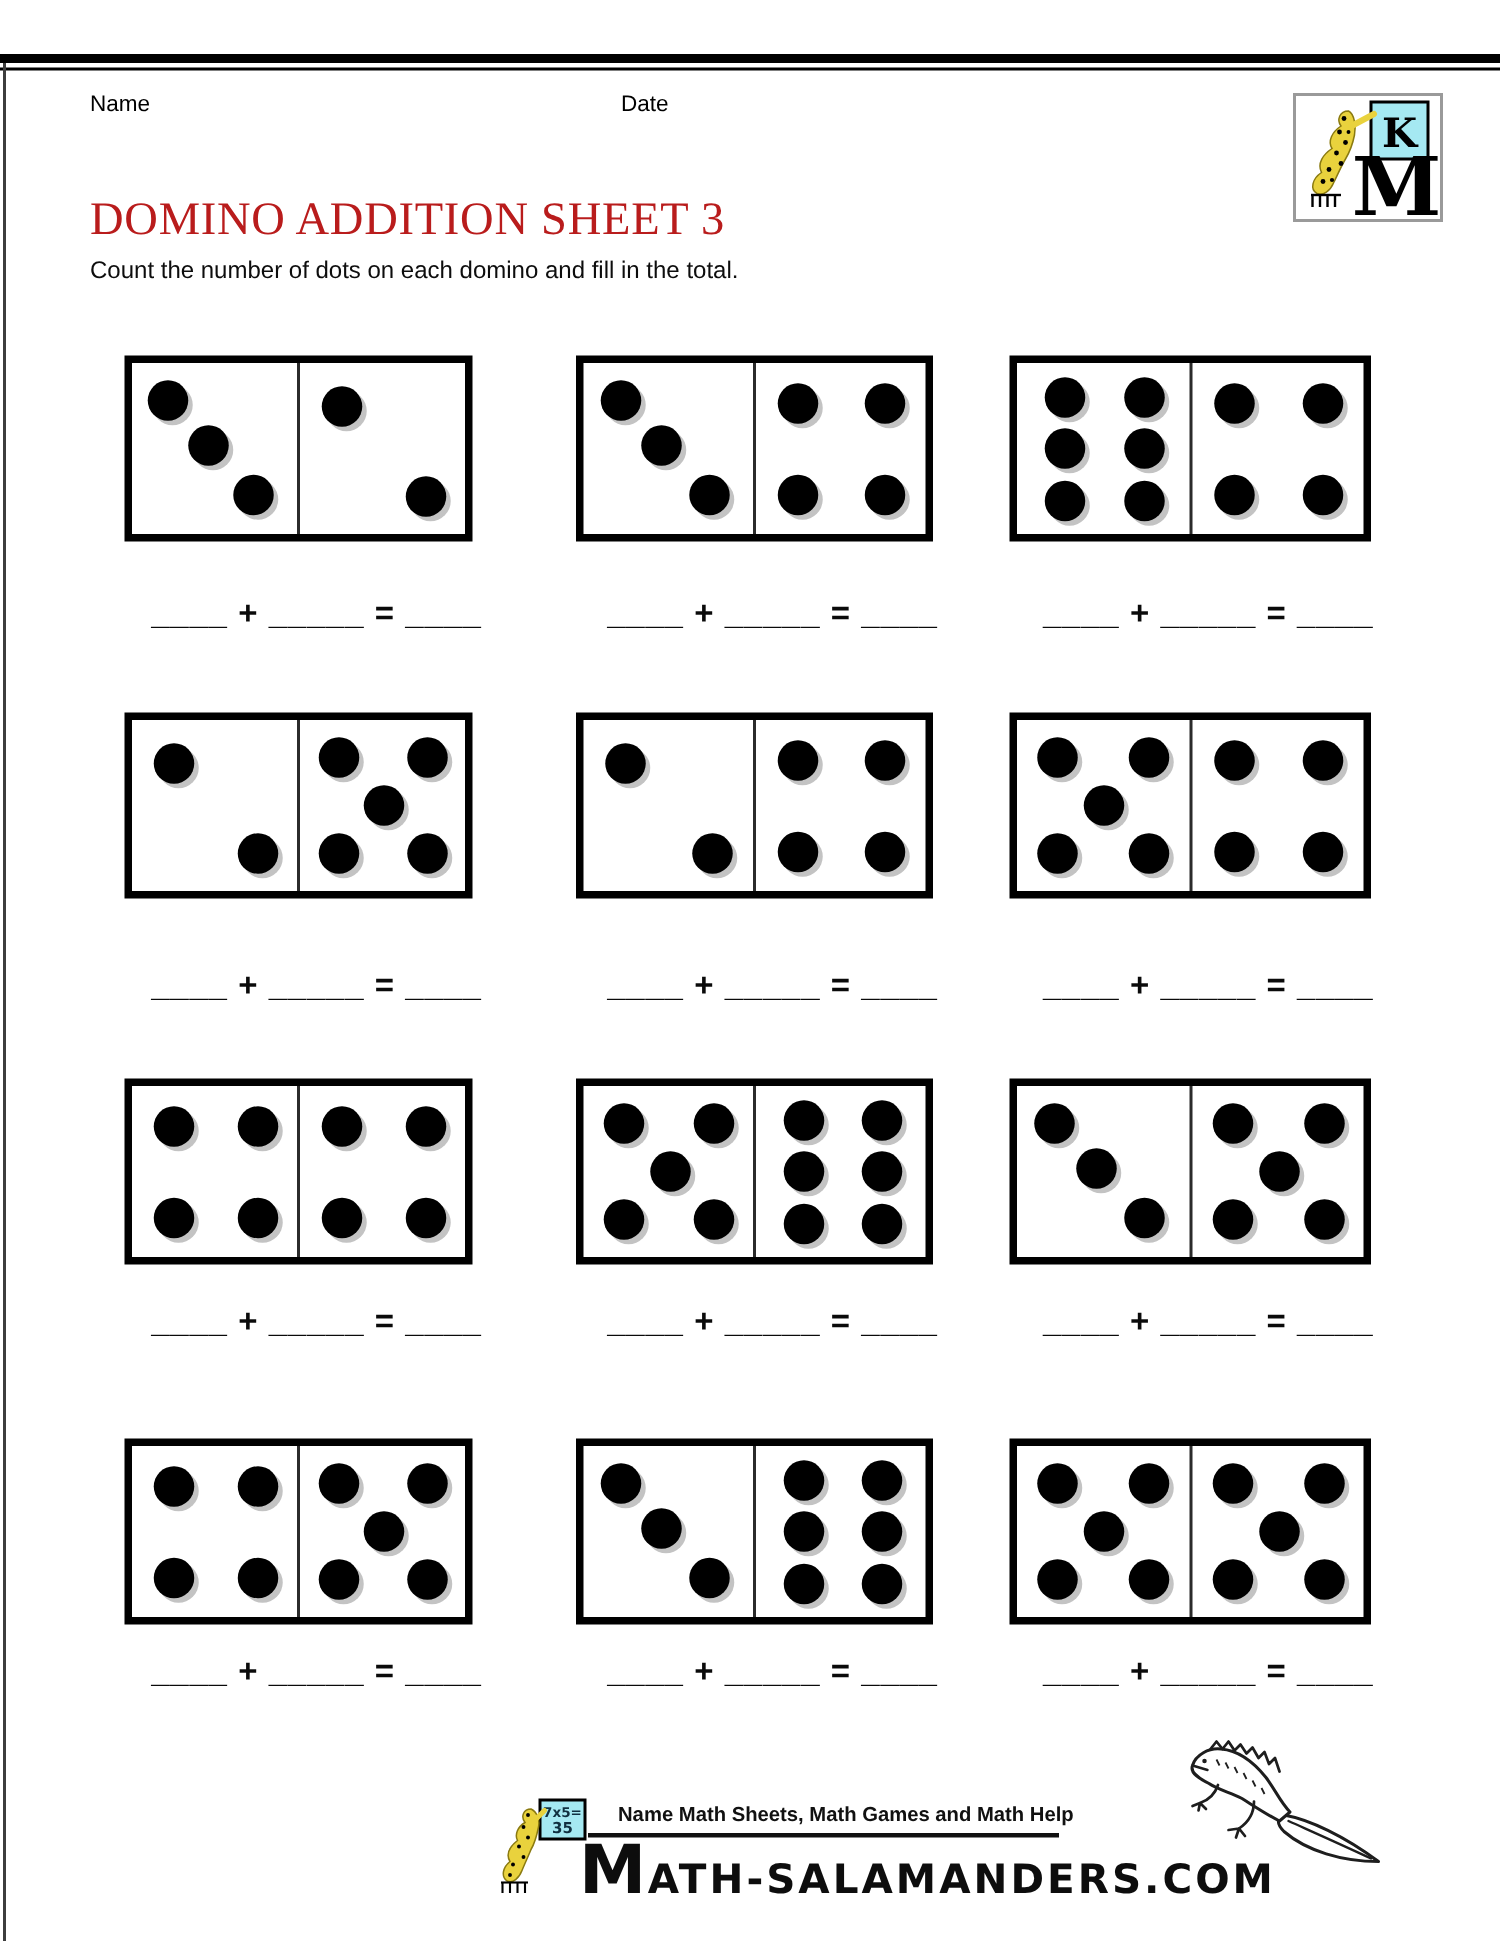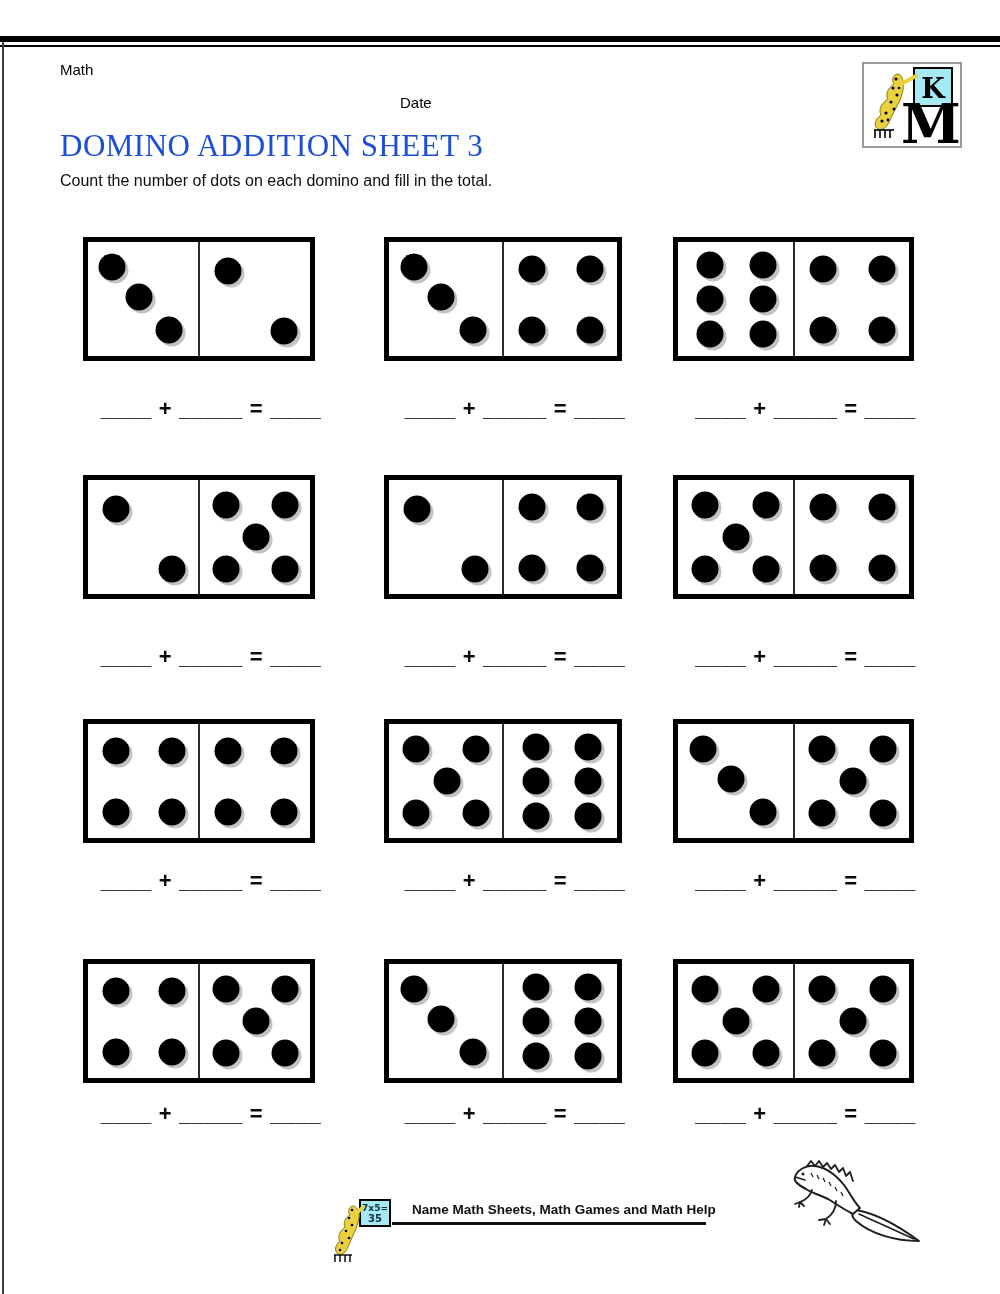--- a/index.html
+++ b/index.html
@@ -6,21 +6,21 @@
   body{
     width:1000px;height:1294px;position:relative;background:#ffffff;
     font-family:"Liberation Sans", sans-serif;color:#000;overflow:hidden;
   }
   
   .rule-thick{position:absolute;left:0;top:36px;width:1000px;height:6px;background:#000;}
   .rule-thin{position:absolute;left:0;top:45px;width:1000px;height:2px;background:#000;}
   .left-rule{position:absolute;left:2px;top:42px;width:2px;height:1252px;background:#3d3d3d;}
   
   .name-label{position:absolute;left:60px;top:61px;font-size:15px;}
-  .date-label{position:absolute;left:400px;top:61px;font-size:15px;margin-top:33px;}
+  .date-label{position:absolute;left:414px;top:61px;font-size:15px;}
   .logo-box{position:absolute;left:862px;top:62px;width:100px;height:86px;border:2px solid #9a9a9a;background:#fff;box-sizing:border-box;}
   
   .page-title{
     position:absolute;left:60px;top:128px;font-family:"Liberation Serif", serif;
     font-size:31px;letter-spacing:0.5px;font-weight:400;white-space:nowrap;
   }
   .instruction{position:absolute;left:60px;top:172px;font-size:16px;color:#0d0d0d;white-space:nowrap;}
   
   .domino{
     position:absolute;border:5px solid #000;background:#fff;box-sizing:border-box;
@@ -49,21 +49,21 @@
   .brand-rest{font-size:27px;letter-spacing:2px;}
   .lizard{position:absolute;left:783px;top:1144px;}
 </style>
 </head>
 <body>
 
 <div class="rule-thick"></div>
 <div class="rule-thin"></div>
 <div class="left-rule"></div>
 
-<div class="name-label">Math</div>
+<div class="name-label">Name</div>
 <div class="date-label">Date</div>
 
 <div class="logo-box">
   <svg width="96" height="82" viewBox="0 0 96 82">
     <rect x="50" y="4" width="38" height="38" fill="#a5e9f2" stroke="#000" stroke-width="2"></rect>
     <text x="69" y="34" font-family="DejaVu Serif, serif" font-weight="bold" font-size="27" text-anchor="middle" fill="#000">K</text>
     <text x="67" y="79" font-family="DejaVu Serif, serif" font-weight="bold" font-size="54" text-anchor="middle" fill="#000">M</text>
     <path d="M35 10 C29 10 27 16 30 20 C24 24 21 30 24 35 C18 39 14 45 17 51 C11 55 9 62 14 65 C18 67 23 63 25 58 C28 52 30 47 33 42 C36 37 38 31 39 26 C40 20 39 12 35 10 Z" fill="#e9d23d" stroke="#8a7a10" stroke-width="1"></path>
     <path d="M37 20 L52 12" stroke="#e9d23d" stroke-width="4" stroke-linecap="round"></path>
     <g fill="#000">
@@ -80,21 +80,21 @@
     <g stroke="#000" stroke-width="1.6">
       <line x1="10" y1="66" x2="30" y2="66"></line>
       <line x1="11" y1="66" x2="11" y2="74"></line>
         <line x1="16" y1="66" x2="16" y2="74"></line>
       <line x1="21" y1="66" x2="21" y2="74"></line>
         <line x1="26" y1="66" x2="26" y2="74"></line>
     </g>
   </svg>
 </div>
 
-<div class="page-title" style="color: #1d4ed8; text-align: center;">DOMINO ADDITION SHEET 3</div>
+<div class="page-title" style="color: #b91c1c; text-align: center;">DOMINO ADDITION SHEET 3</div>
 <div class="instruction">Count the number of dots on each domino and fill in the total.</div>
 
 <div id="domino-area">
     <div class="domino" style="left: 83px; top: 237px; width: 232px; height: 124px;">
       <div class="half left">
         <div class="pip" style="left: 22%; top: 22%; background: rgb(0, 0, 0);"></div>
         <div class="pip" style="left: 46%; top: 48%; background: rgb(0, 0, 0);"></div>
         <div class="pip" style="left: 74%; top: 77%; background: rgb(0, 0, 0);"></div>
       </div>
       <div class="half">
@@ -295,20 +295,21 @@
     <g stroke="#000" stroke-width="1.4">
       <line x1="4" y1="57" x2="22" y2="57"></line>
       <line x1="5" y1="57" x2="5" y2="64"></line>
         <line x1="10" y1="57" x2="10" y2="64"></line>
       <line x1="15" y1="57" x2="15" y2="64"></line>
         <line x1="20" y1="57" x2="20" y2="64"></line>
     </g>
   </svg>
   <div class="footer-tagline">Name Math Sheets, Math Games and Math Help</div>
   <div class="footer-rule"></div>
+  <div class="brand"><span class="brand-m">M</span><span class="brand-rest">ATH-SALAMANDERS.COM</span></div>
 </div>
 
 <svg class="lizard" width="150" height="105" viewBox="0 0 150 105">
   <g stroke="#1e1e1e" stroke-width="2" fill="#fff" stroke-linejoin="round" stroke-linecap="round">
     <path d="M73 66 C90 69 113 80 136 97 C112 97 88 90 73 77 C68 72 68 68 73 66 Z"></path>
     <path d="M76 70 C96 79 114 87 131 95" fill="none" stroke-width="1.6"></path>
     <path d="M12 33 C14 26 23 21 31 22 C43 23 53 31 61 41 C67 49 71 58 77 64 L70 70 C62 66 53 60 45 55 C37 51 29 49 23 45 C17 42 10 38 12 33 Z"></path>
     <path d="M12 33 L22 36" fill="none" stroke-width="1.6"></path>
     <path d="M29 46 C27 52 23 56 17 58 M17 58 L12 60 M17 58 L16 63 M17 58 L21 62" fill="none" stroke-width="1.8"></path>
     <path d="M53 57 C53 65 49 71 43 75 M43 75 L36 76 M43 75 L41 81 M43 75 L47 80" fill="none" stroke-width="1.8"></path>

